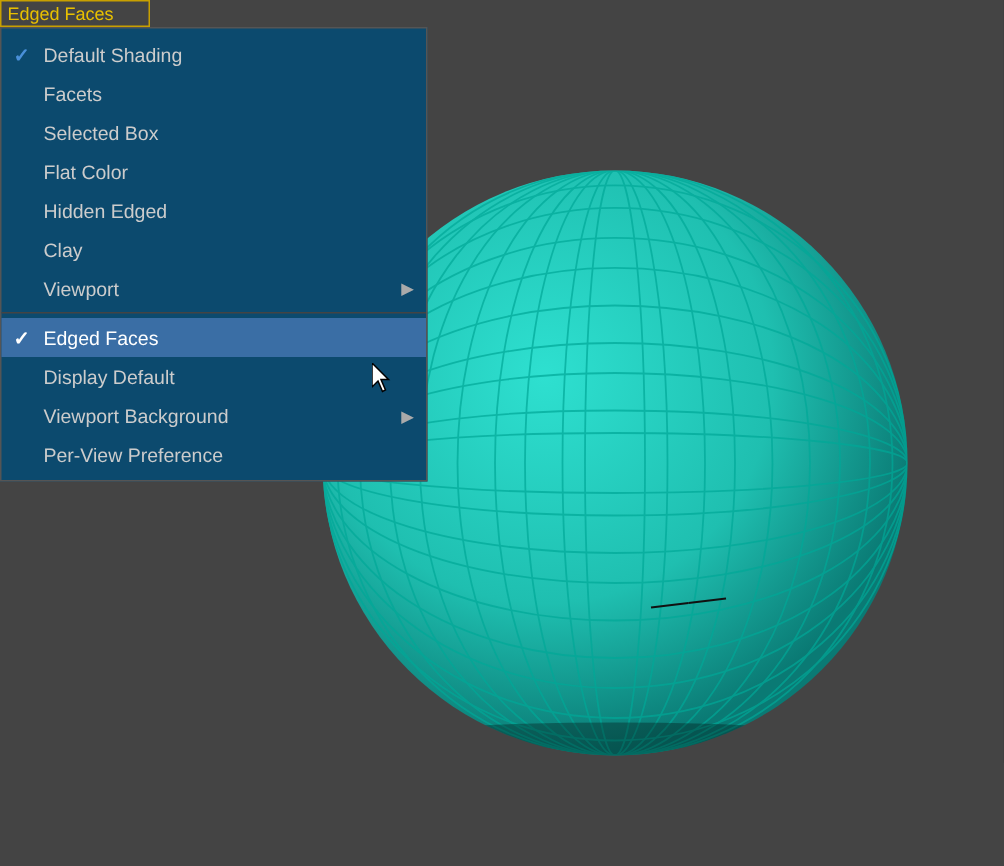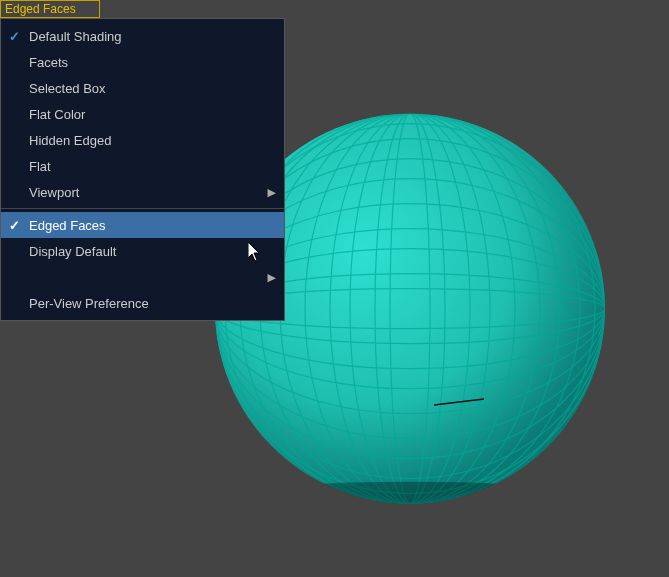--- a/index.html
+++ b/index.html
@@ -52,21 +52,21 @@
       font-size: 12px;
       font-weight: normal;
     }
 
     
     .dropdown-menu {
       position: absolute;
       top: 18px;
       left: 0;
       width: 285px;
-      background: #0f172a;
+      background: #0c4a6e;
       border: 1px solid #555;
       z-index: 100;
       padding: 4px 0;
     }
 
     .menu-item {
       display: flex;
       align-items: center;
       padding: 4px 8px 4px 28px;
       color: #cccccc;
@@ -188,34 +188,35 @@
     <div class="menu-item">
       <span class="menu-label">Selected Box</span>
     </div>
     <div class="menu-item">
       <span class="menu-label">Flat Color</span>
     </div>
     <div class="menu-item">
       <span class="menu-label">Hidden Edged</span>
     </div>
     <div class="menu-item">
-      <span class="menu-label">Flat</span>
+      <span class="menu-label">Clay</span>
     </div>
     <div class="menu-item">
       <span class="menu-label">Viewport</span>
       <span class="submenu-arrow">▶</span>
     </div>
     <div class="menu-separator"></div>
     <div class="menu-item checked hovered">
       <span class="menu-label">Edged Faces</span>
     </div>
     <div class="menu-item">
       <span class="menu-label">Display Default</span>
     </div>
     <div class="menu-item">
+      <span class="menu-label">Viewport Background</span>
       <span class="submenu-arrow">▶</span>
     </div>
     <div class="menu-item">
       <span class="menu-label">Per-View Preference</span>
     </div>
   </div>
 
 <svg class="cursor" style="left: 248px; top: 242px;" viewBox="0 0 16 20">
   <polygon points="0,0 0,16 4,12 7,19 9,18 6,11 11,11" fill="white" stroke="black" stroke-width="1"></polygon>
 </svg>

